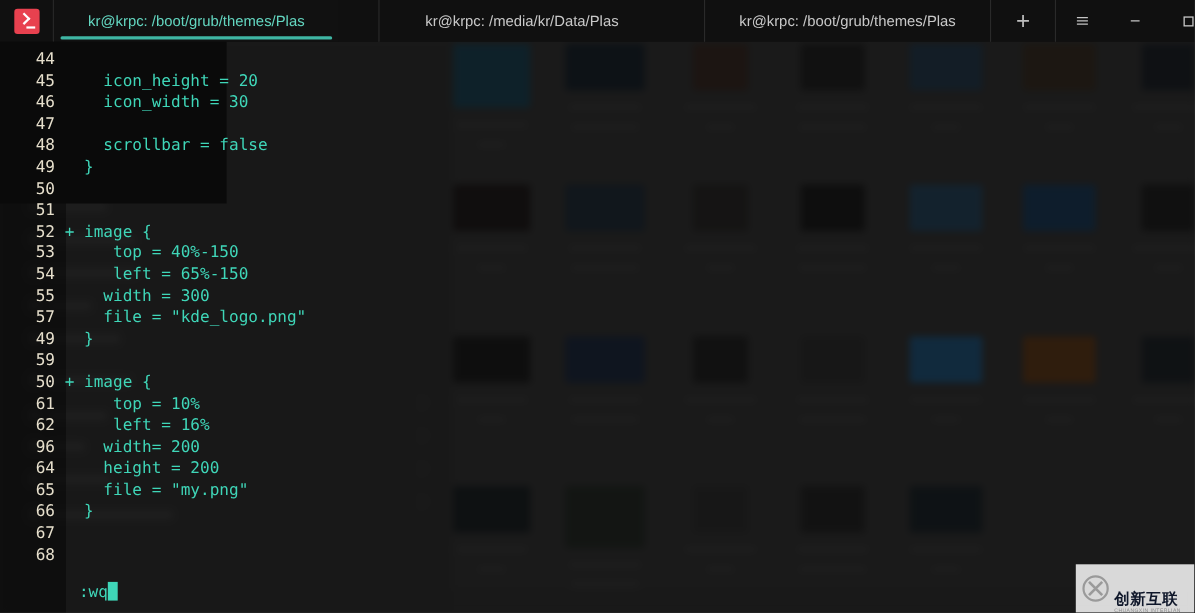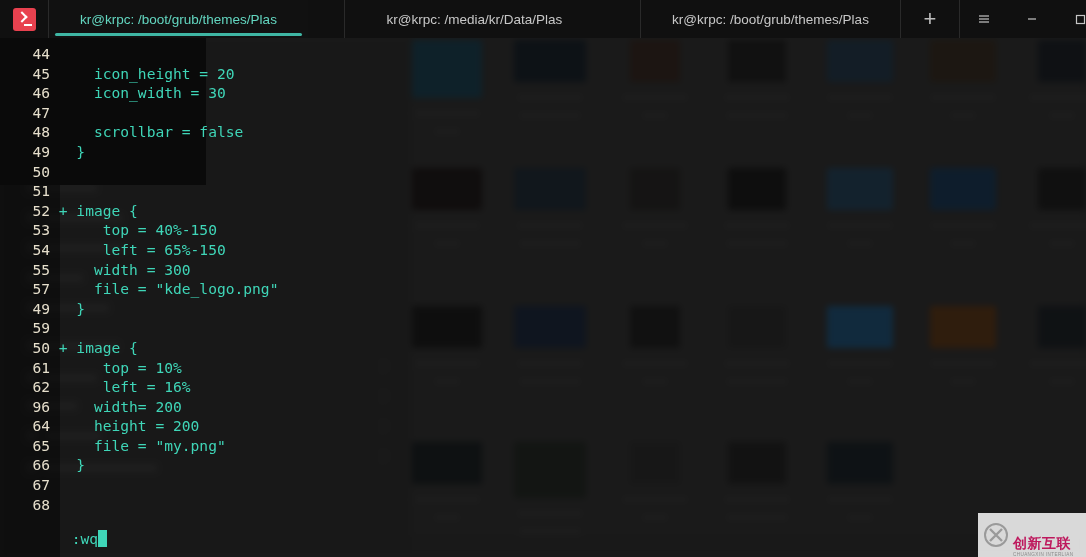--- a/index.html
+++ b/index.html
@@ -245,23 +245,23 @@
   }
   .wm-mark {
     width: 26px; height: 26px;
     flex: 0 0 auto;
     position: relative;
   }
   .wm-text { line-height: 1; }
   .wm-cn {
     font-size: 14px;
     font-weight: bold;
-    color: #be185d;
+    color: #0f172a;
     letter-spacing: 0.5px;
-    font-family: Liberation Serif, serif;
+    font-family: Liberation Sans, sans-serif;
     margin-top: 24px;
   }
   .wm-en {
     font-size: 4.6px;
     color: #8a8a8a;
     letter-spacing: 0.4px;
     margin-top: 2px;
   }
 </style>
 </head>

